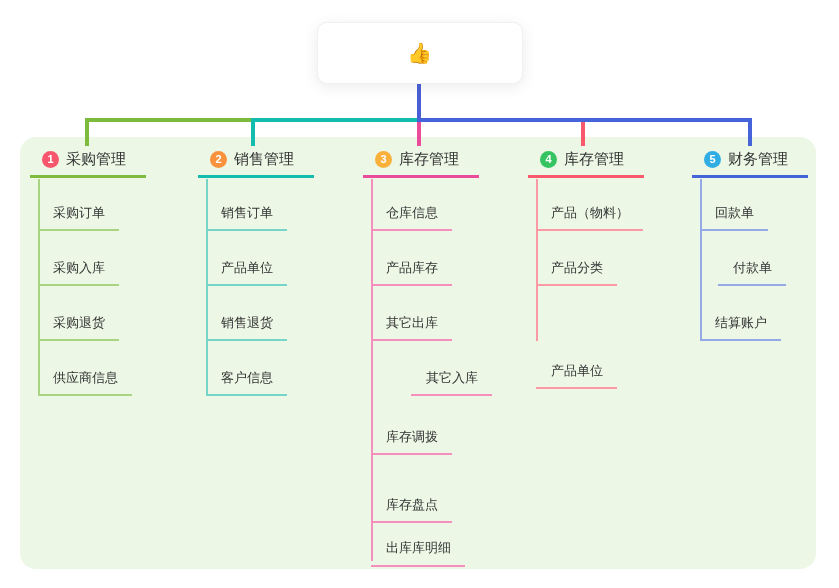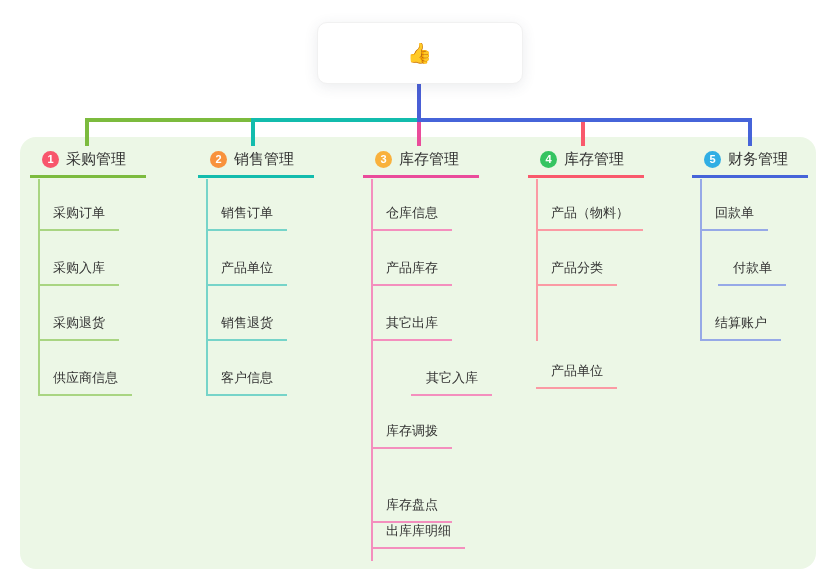--- a/index.html
+++ b/index.html
@@ -79,22 +79,22 @@
     left: 8px;
     padding: 0 14px 5px 15px;
     border-bottom: 2px solid #ccc;
     font-size: 13px;
     line-height: 22px;
     color: #333333;
     white-space: nowrap;
     width: fit-content;
   }
   .c0 { top: 56px; }  .c1 { top: 111px; } .c2 { top: 166px; }
-  .c3 { top: 221px; } .c4 { top: 274px; font-family: Liberation Serif, serif; } .c5 { top: 348px; }
-  .c6 { top: 374px; }
+  .c3 { top: 221px; } .c4 { top: 280px; font-family: Liberation Serif, serif; } .c5 { top: 348px; }
+  .c6 { top: 392px; font-family: Liberation Mono, monospace; }
 </style>
 </head>
 <body>
 
 <div class="stage">
 
   <div class="panel"></div>
 
   <div class="seg" style="left: 417px; top: 84px; width: 4px; height: 38px; background-color: rgb(74, 95, 214);"></div>
   <div class="seg" style="left: 87px; top: 118px; width: 166px; height: 4px; background-color: rgb(124, 187, 62);"></div>

